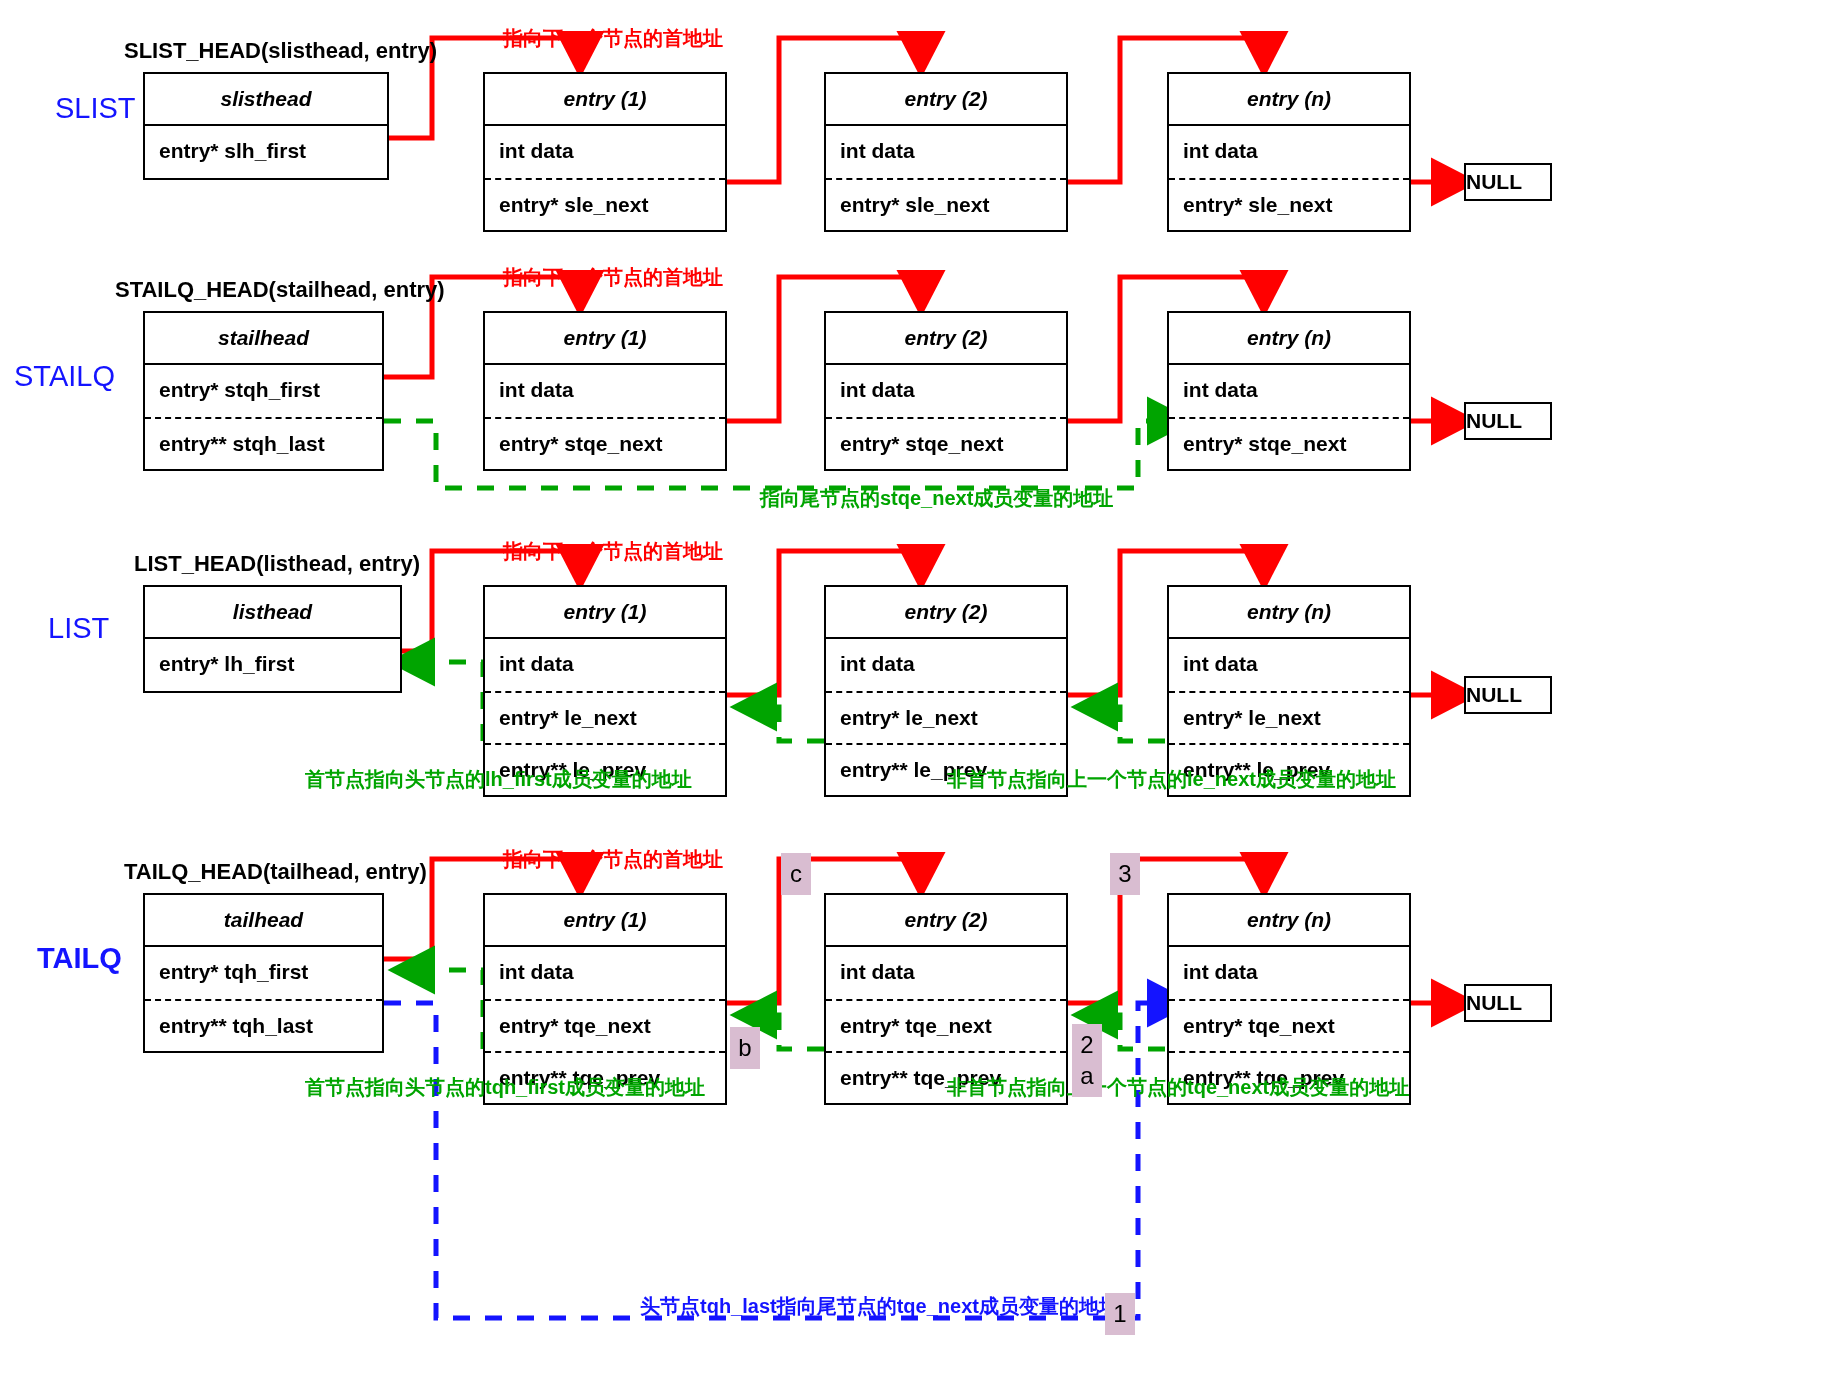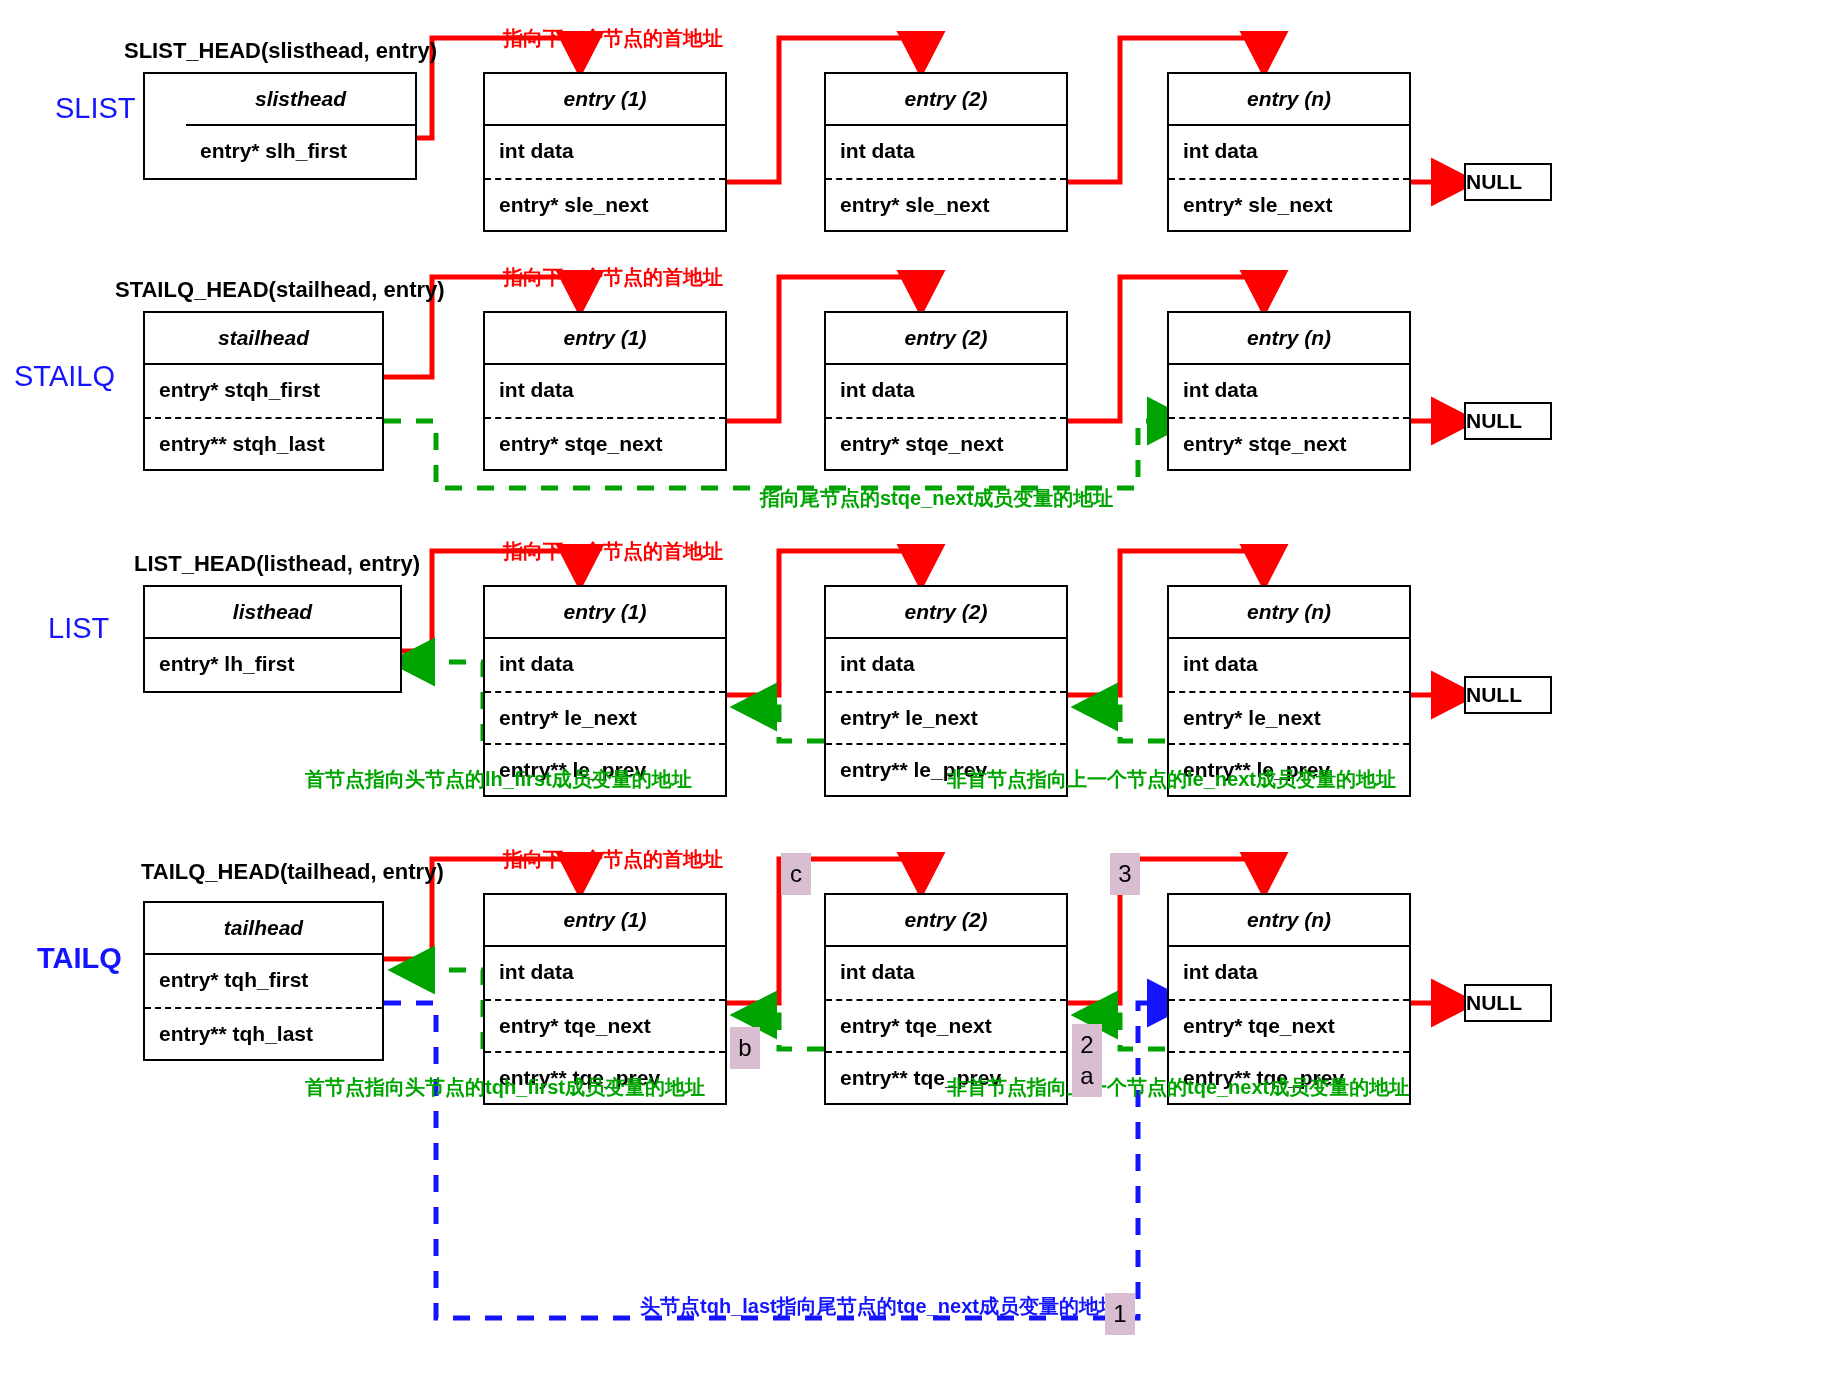--- a/index.html
+++ b/index.html
@@ -88,21 +88,21 @@
       <path d="M1165,1049 H1120 V1015 H1097" marker-end="url(#ahGreen)"></path>
     </g>
     <g stroke="#1414ff" stroke-width="5" fill="none" stroke-dasharray="17,15">
       <path d="M384,1003 H436 V1318 H1138 V1003 H1168" marker-end="url(#ahBlue)"></path>
     </g>
   </svg>
 
   <div class="grouplabel" style="left:42px;top:92px;margin-left:13px;">SLIST</div>
   <div class="macro" style="left:124px;top:38px;">SLIST_HEAD(slisthead, entry)</div>
 
-  <div class="node" style="left:143px;top:72px;width:274px;padding-left:41px;">
+  <div class="node" style="left:143px;top:72px;width:246px;">
     <div class="row title">slisthead</div>
     <div class="row">entry* slh_first</div>
   </div>
 
   <div class="node" style="left:483px;top:72px;width:244px;">
     <div class="row title">entry (1)</div>
     <div class="row">int data</div>
     <div class="row dashsep">entry* sle_next</div>
   </div>
   <div class="node" style="left:824px;top:72px;width:244px;">
@@ -171,23 +171,23 @@
     <div class="row">int data</div>
     <div class="row dashsep">entry* le_next</div>
     <div class="row dashsep">entry** le_prev</div>
   </div>
   <div class="nullbox" style="left:1464px;top:676px;width:88px;height:38px;line-height:34px;">NULL</div>
   <div class="cap-red" style="left:503px;top:538px;">指向下一个节点的首地址</div>
   <div class="cap-green" style="left:305px;top:766px;">首节点指向头节点的lh_first成员变量的地址</div>
   <div class="cap-green" style="left:947px;top:766px;">非首节点指向上一个节点的le_next成员变量的地址</div>
 
   <div class="grouplabel" style="left:37px;top:942px;font-weight:bold;">TAILQ</div>
-  <div class="macro" style="left:141px;top:859px;text-align:right;">TAILQ_HEAD(tailhead, entry)</div>
-
-  <div class="node" style="left:143px;top:893px;width:241px;margin-top:8px;">
+  <div class="macro" style="left:124px;top:859px;text-align:right;">TAILQ_HEAD(tailhead, entry)</div>
+
+  <div class="node" style="left:143px;top:893px;width:241px;">
     <div class="row title">tailhead</div>
     <div class="row">entry* tqh_first</div>
     <div class="row dashsep">entry** tqh_last</div>
   </div>
 
   <div class="node" style="left:483px;top:893px;width:244px;">
     <div class="row title">entry (1)</div>
     <div class="row">int data</div>
     <div class="row dashsep">entry* tqe_next</div>
     <div class="row dashsep">entry** tqe_prev</div>

